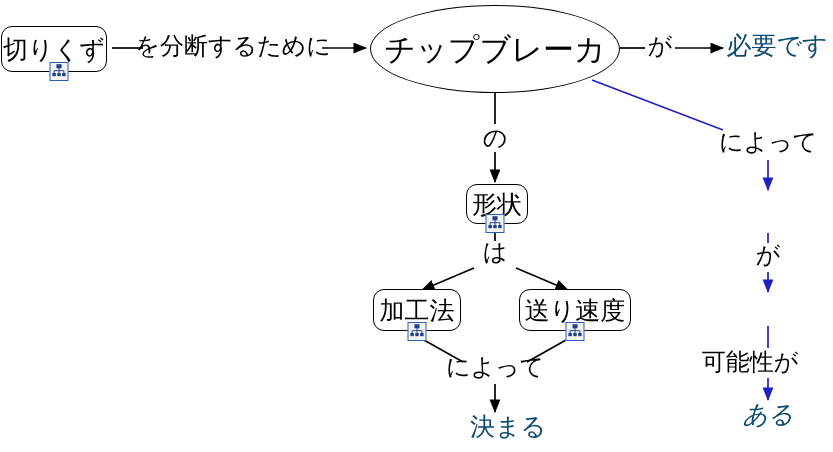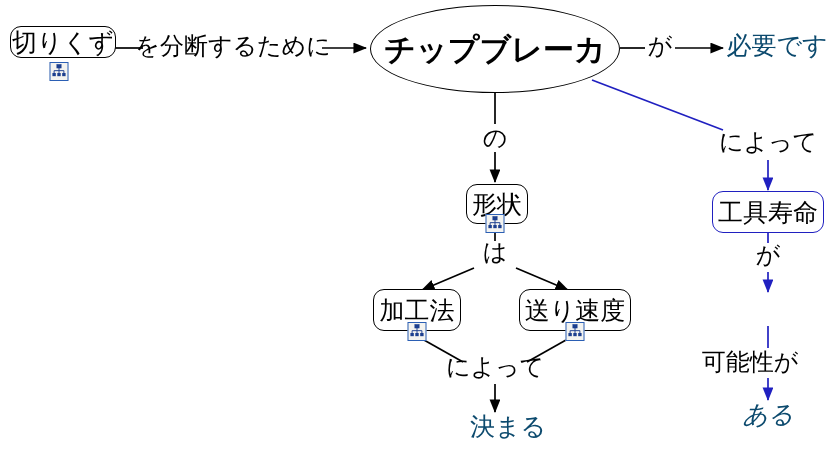--- a/index.html
+++ b/index.html
@@ -133,34 +133,34 @@
 
     <line x1="768" y1="233" x2="768" y2="243" stroke="#2020c0" stroke-width="1.7"></line>
 
     <line x1="768" y1="272" x2="768" y2="292" stroke="#2020c0" stroke-width="1.7" marker-end="url(#arrow-blue)"></line>
 
     <line x1="768" y1="326" x2="768" y2="348" stroke="#2020c0" stroke-width="1.7"></line>
 
     <line x1="768" y1="378" x2="768" y2="400" stroke="#2020c0" stroke-width="1.7" marker-end="url(#arrow-blue)"></line>
   </svg>
 
-  <div class="node node-box" style="left:10px; top:26px; width:106px; height:32px;">
+  <div class="node node-box" style="left:1px; top:26px; width:106px; height:46px;">
     <span>切りくず</span>
   </div>
   <span class="hier-icon" style="left:59px; top:62px;">
     <svg viewBox="0 0 16 16" xmlns="http://www.w3.org/2000/svg">
       <rect x="6" y="1.5" width="4" height="3.2" fill="#1c3f8f" stroke="#1c3f8f" stroke-width="0.6"></rect>
       <path d="M8 4.7 V7.2 M3.4 7.2 H12.6 M3.4 7.2 V9.4 M8 7.2 V9.4 M12.6 7.2 V9.4" stroke="#1c3f8f" stroke-width="0.9" fill="none"></path>
       <rect x="1.8" y="9.4" width="3.2" height="3" fill="#1c3f8f"></rect>
       <rect x="6.4" y="9.4" width="3.2" height="3" fill="#1c3f8f"></rect>
       <rect x="11" y="9.4" width="3.2" height="3" fill="#1c3f8f"></rect>
     </svg>
   </span>
 
-  <div class="node node-ellipse" style="left:370px; top:5px; width:250px; height:88px;font-weight:bold;">
+  <div class="node node-ellipse" style="left:370px; top:5px; width:250px; height:88px;">
     <span>チップブレーカ</span>
   </div>
 
   <div class="node node-box" style="left:466px; top:184px; width:62px; height:40px;">
     <span>形状</span>
   </div>
   <span class="hier-icon" style="left:495px; top:214px;">
     <svg viewBox="0 0 16 16" xmlns="http://www.w3.org/2000/svg">
       <rect x="6" y="1.5" width="4" height="3.2" fill="#1c3f8f" stroke="#1c3f8f" stroke-width="0.6"></rect>
       <path d="M8 4.7 V7.2 M3.4 7.2 H12.6 M3.4 7.2 V9.4 M8 7.2 V9.4 M12.6 7.2 V9.4" stroke="#1c3f8f" stroke-width="0.9" fill="none"></path>
@@ -189,23 +189,20 @@
   <span class="hier-icon" style="left:575px; top:322px;">
     <svg viewBox="0 0 16 16" xmlns="http://www.w3.org/2000/svg">
       <rect x="6" y="1.5" width="4" height="3.2" fill="#1c3f8f" stroke="#1c3f8f" stroke-width="0.6"></rect>
       <path d="M8 4.7 V7.2 M3.4 7.2 H12.6 M3.4 7.2 V9.4 M8 7.2 V9.4 M12.6 7.2 V9.4" stroke="#1c3f8f" stroke-width="0.9" fill="none"></path>
       <rect x="1.8" y="9.4" width="3.2" height="3" fill="#1c3f8f"></rect>
       <rect x="6.4" y="9.4" width="3.2" height="3" fill="#1c3f8f"></rect>
       <rect x="11" y="9.4" width="3.2" height="3" fill="#1c3f8f"></rect>
     </svg>
   </span>
 
-  <div class="node node-box blue" style="left:712px; top:191px; width:112px; height:42px;">
-    <span>工具寿命</span>
-  </div>
 
   <span class="label center" style="left:233px; top:34px;">を分断するために</span>
 
   <span class="label center" style="left:660px; top:34px;">が</span>
 
   <span class="label center" style="left:495px; top:126px;">の</span>
 
   <span class="label center" style="left:495px; top:240px;">は</span>
 
   <span class="label center" style="left:495px; top:355px;">によって</span>

